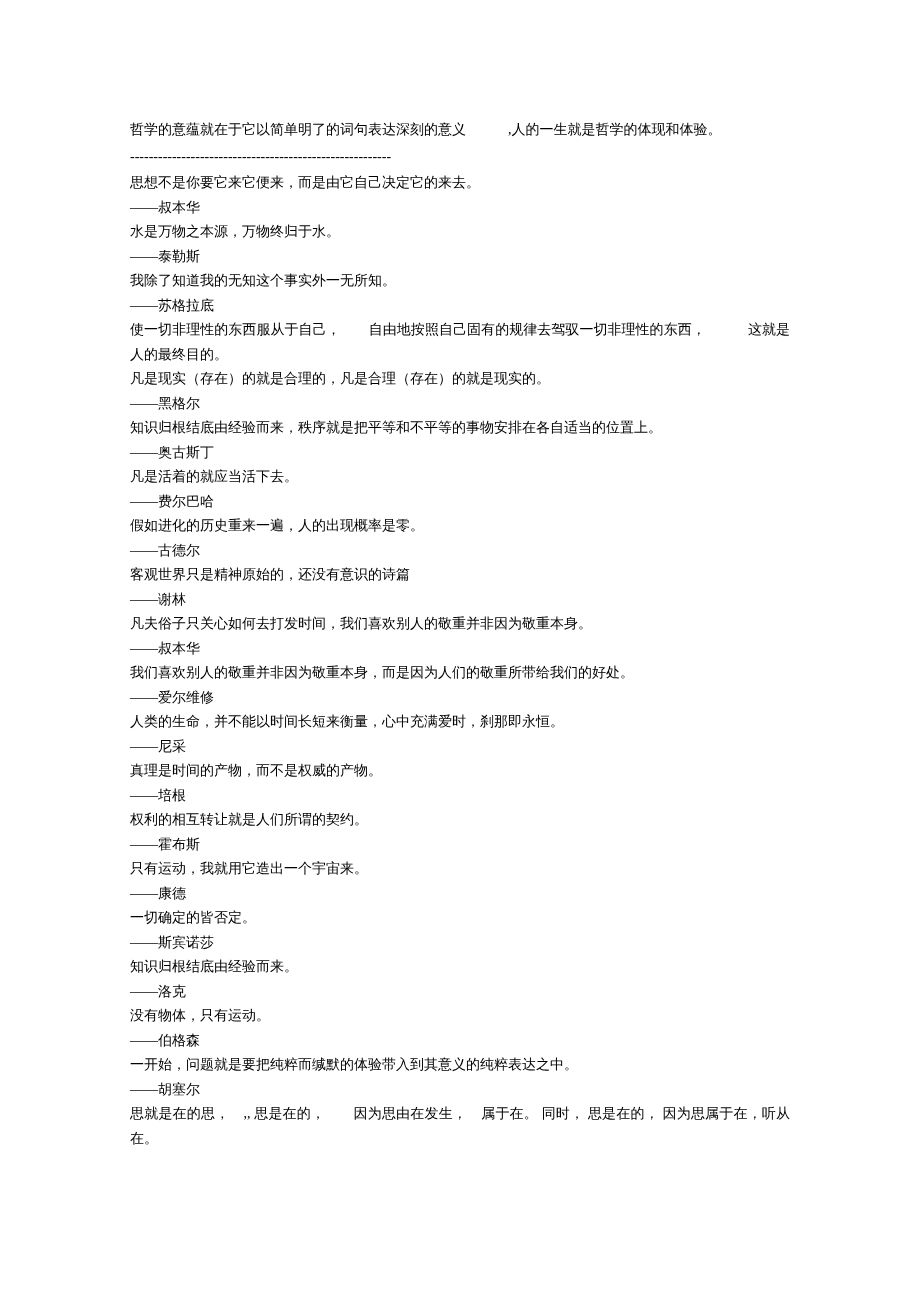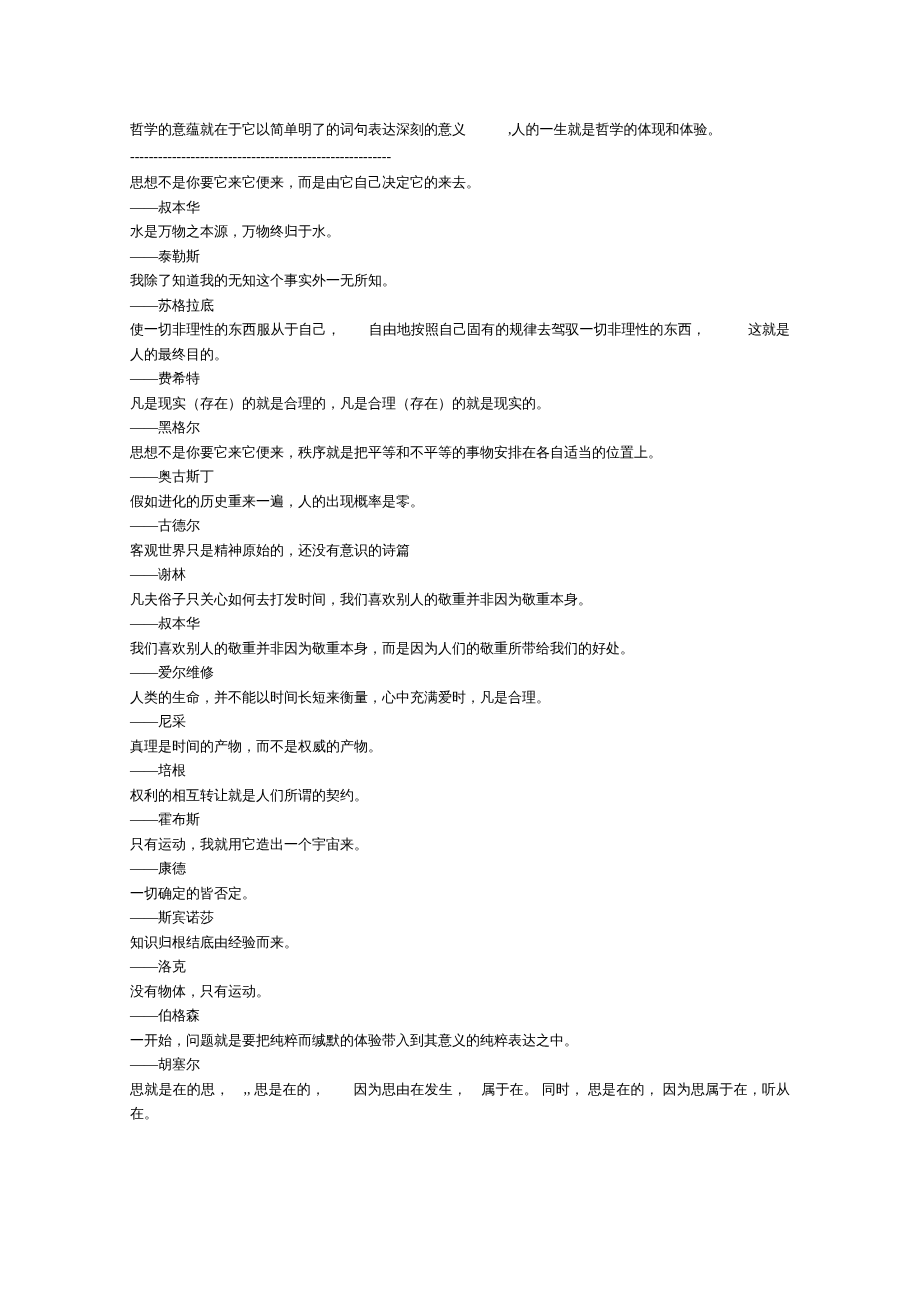--- a/index.html
+++ b/index.html
@@ -47,48 +47,51 @@
       <div class="quote-block">
         <div class="quote-text">水是万物之本源，万物终归于水。</div>
         <div class="attribution">——泰勒斯</div>
       </div>
       <div class="quote-block">
         <div class="quote-text">我除了知道我的无知这个事实外一无所知。</div>
         <div class="attribution">——苏格拉底</div>
       </div>
       <div class="quote-block">
         <div class="quote-text">使一切非理性的东西服从于自己，　　自由地按照自己固有的规律去驾驭一切非理性的东西，　　　这就是人的最终目的。</div>
-        <div class="attribution">——费希特</div>
       </div>
       <div class="quote-block">
         <div class="quote-text">凡是现实（存在）的就是合理的，凡是合理（存在）的就是现实的。</div>
         <div class="attribution">——黑格尔</div>
       </div>
       <div class="quote-block">
-        <div class="quote-text">思想不是你要它来它便来，秩序就是把平等和不平等的事物安排在各自适当的位置上。</div>
+        <div class="quote-text">知识归根结底由经验而来，秩序就是把平等和不平等的事物安排在各自适当的位置上。</div>
         <div class="attribution">——奥古斯丁</div>
+      </div>
+      <div class="quote-block">
+        <div class="quote-text">凡是活着的就应当活下去。</div>
+        <div class="attribution">——费尔巴哈</div>
       </div>
       <div class="quote-block">
         <div class="quote-text">假如进化的历史重来一遍，人的出现概率是零。</div>
         <div class="attribution">——古德尔</div>
       </div>
       <div class="quote-block">
         <div class="quote-text">客观世界只是精神原始的，还没有意识的诗篇</div>
         <div class="attribution">——谢林</div>
       </div>
       <div class="quote-block">
         <div class="quote-text">凡夫俗子只关心如何去打发时间，我们喜欢别人的敬重并非因为敬重本身。</div>
         <div class="attribution">——叔本华</div>
       </div>
       <div class="quote-block">
         <div class="quote-text">我们喜欢别人的敬重并非因为敬重本身，而是因为人们的敬重所带给我们的好处。</div>
         <div class="attribution">——爱尔维修</div>
       </div>
       <div class="quote-block">
-        <div class="quote-text">人类的生命，并不能以时间长短来衡量，心中充满爱时，凡是合理。</div>
+        <div class="quote-text">人类的生命，并不能以时间长短来衡量，心中充满爱时，刹那即永恒。</div>
         <div class="attribution">——尼采</div>
       </div>
       <div class="quote-block">
         <div class="quote-text">真理是时间的产物，而不是权威的产物。</div>
         <div class="attribution">——培根</div>
       </div>
       <div class="quote-block">
         <div class="quote-text">权利的相互转让就是人们所谓的契约。</div>
         <div class="attribution">——霍布斯</div>
       </div>

